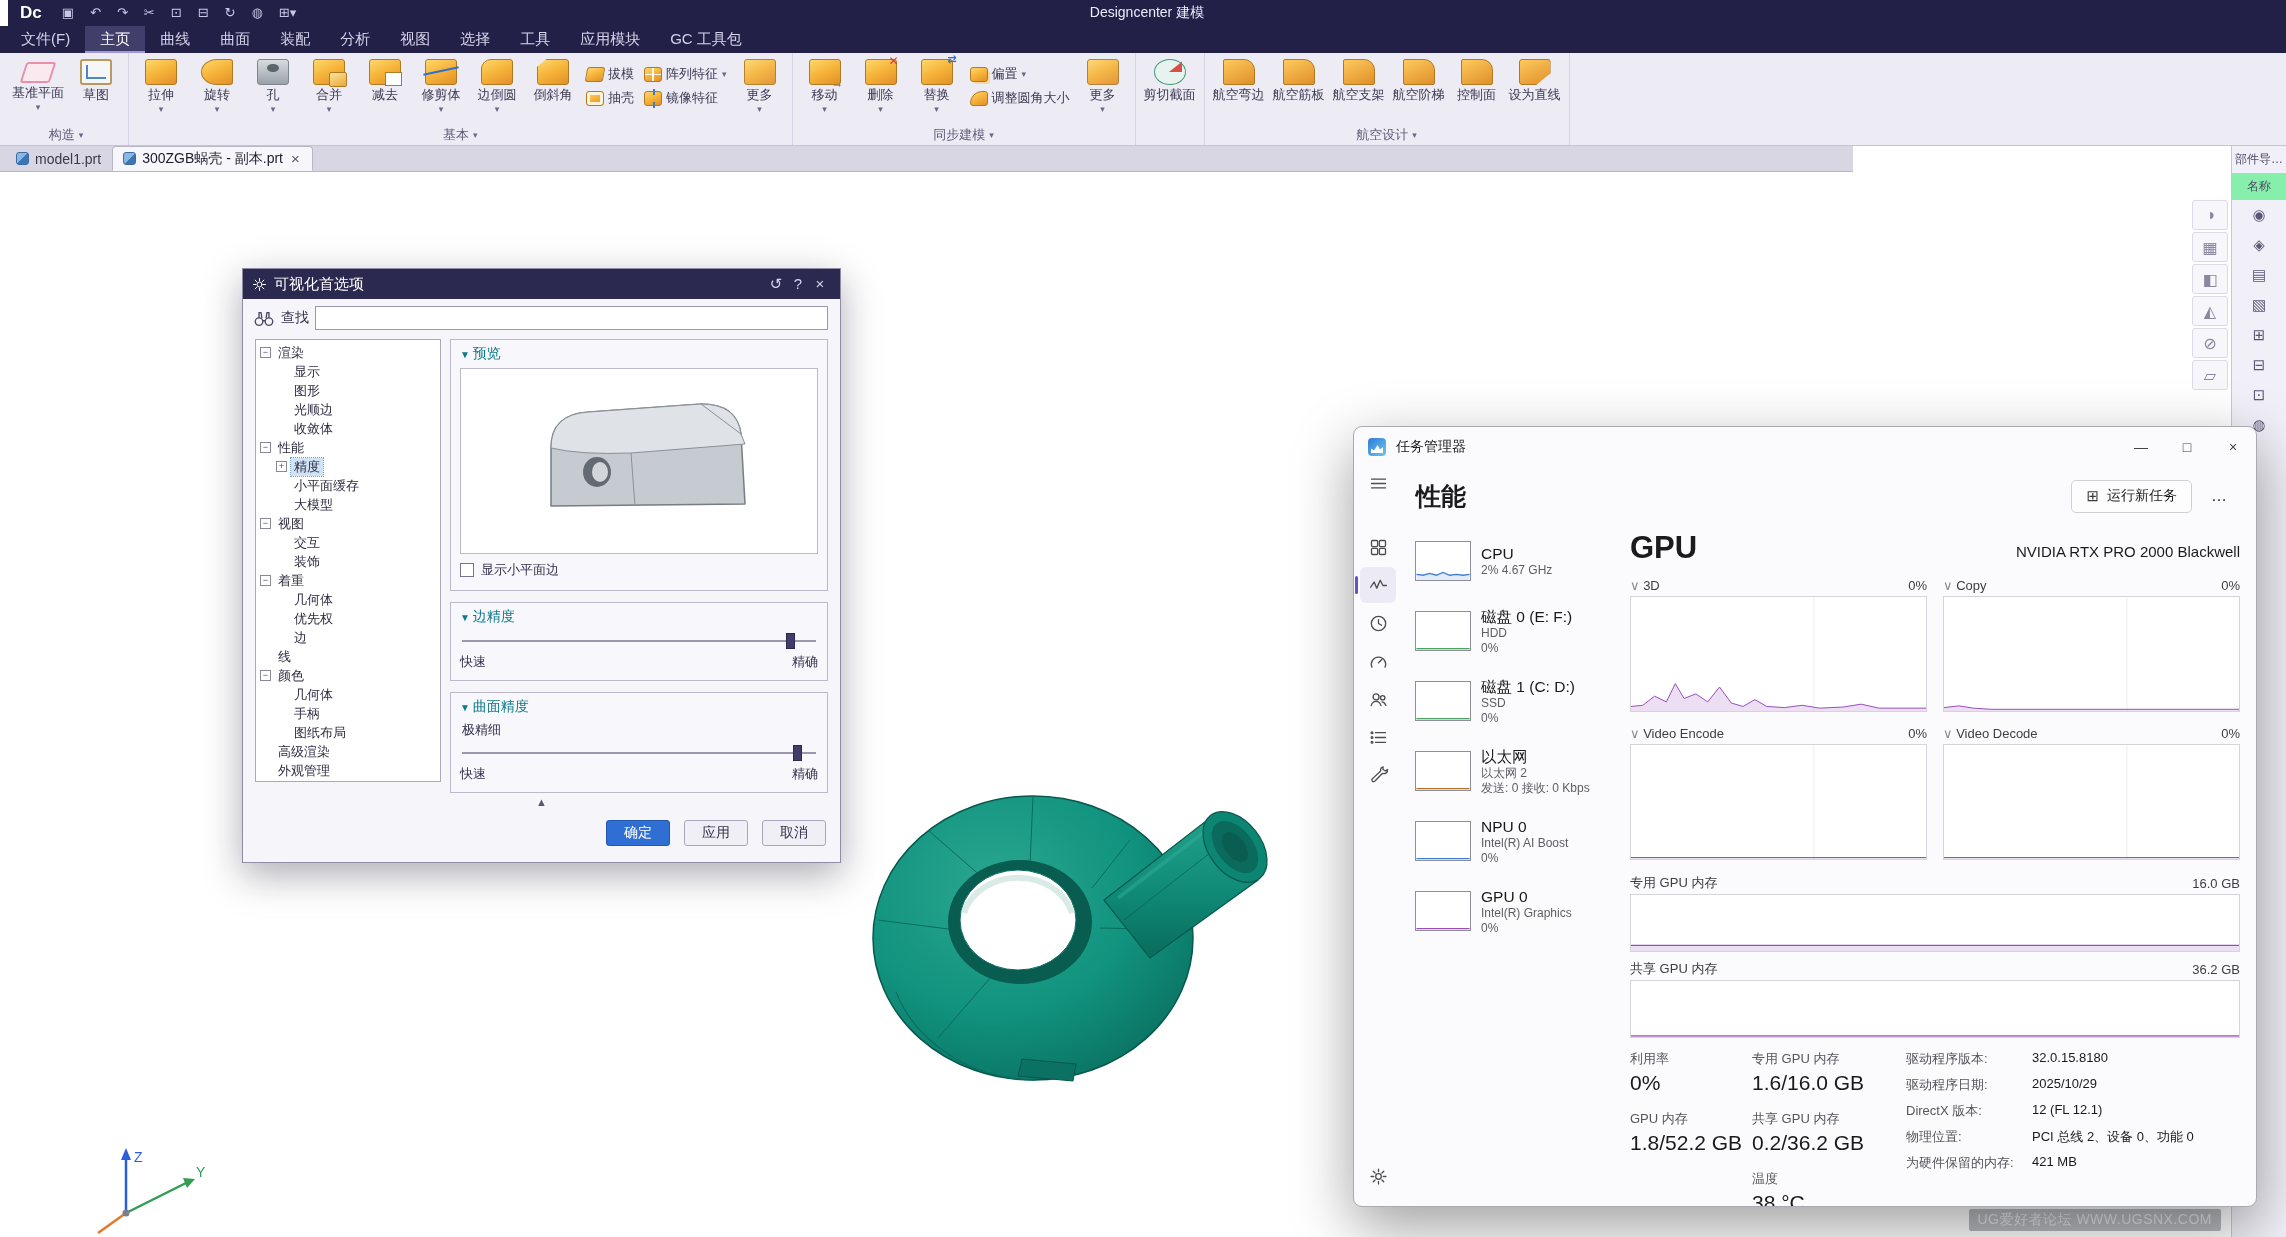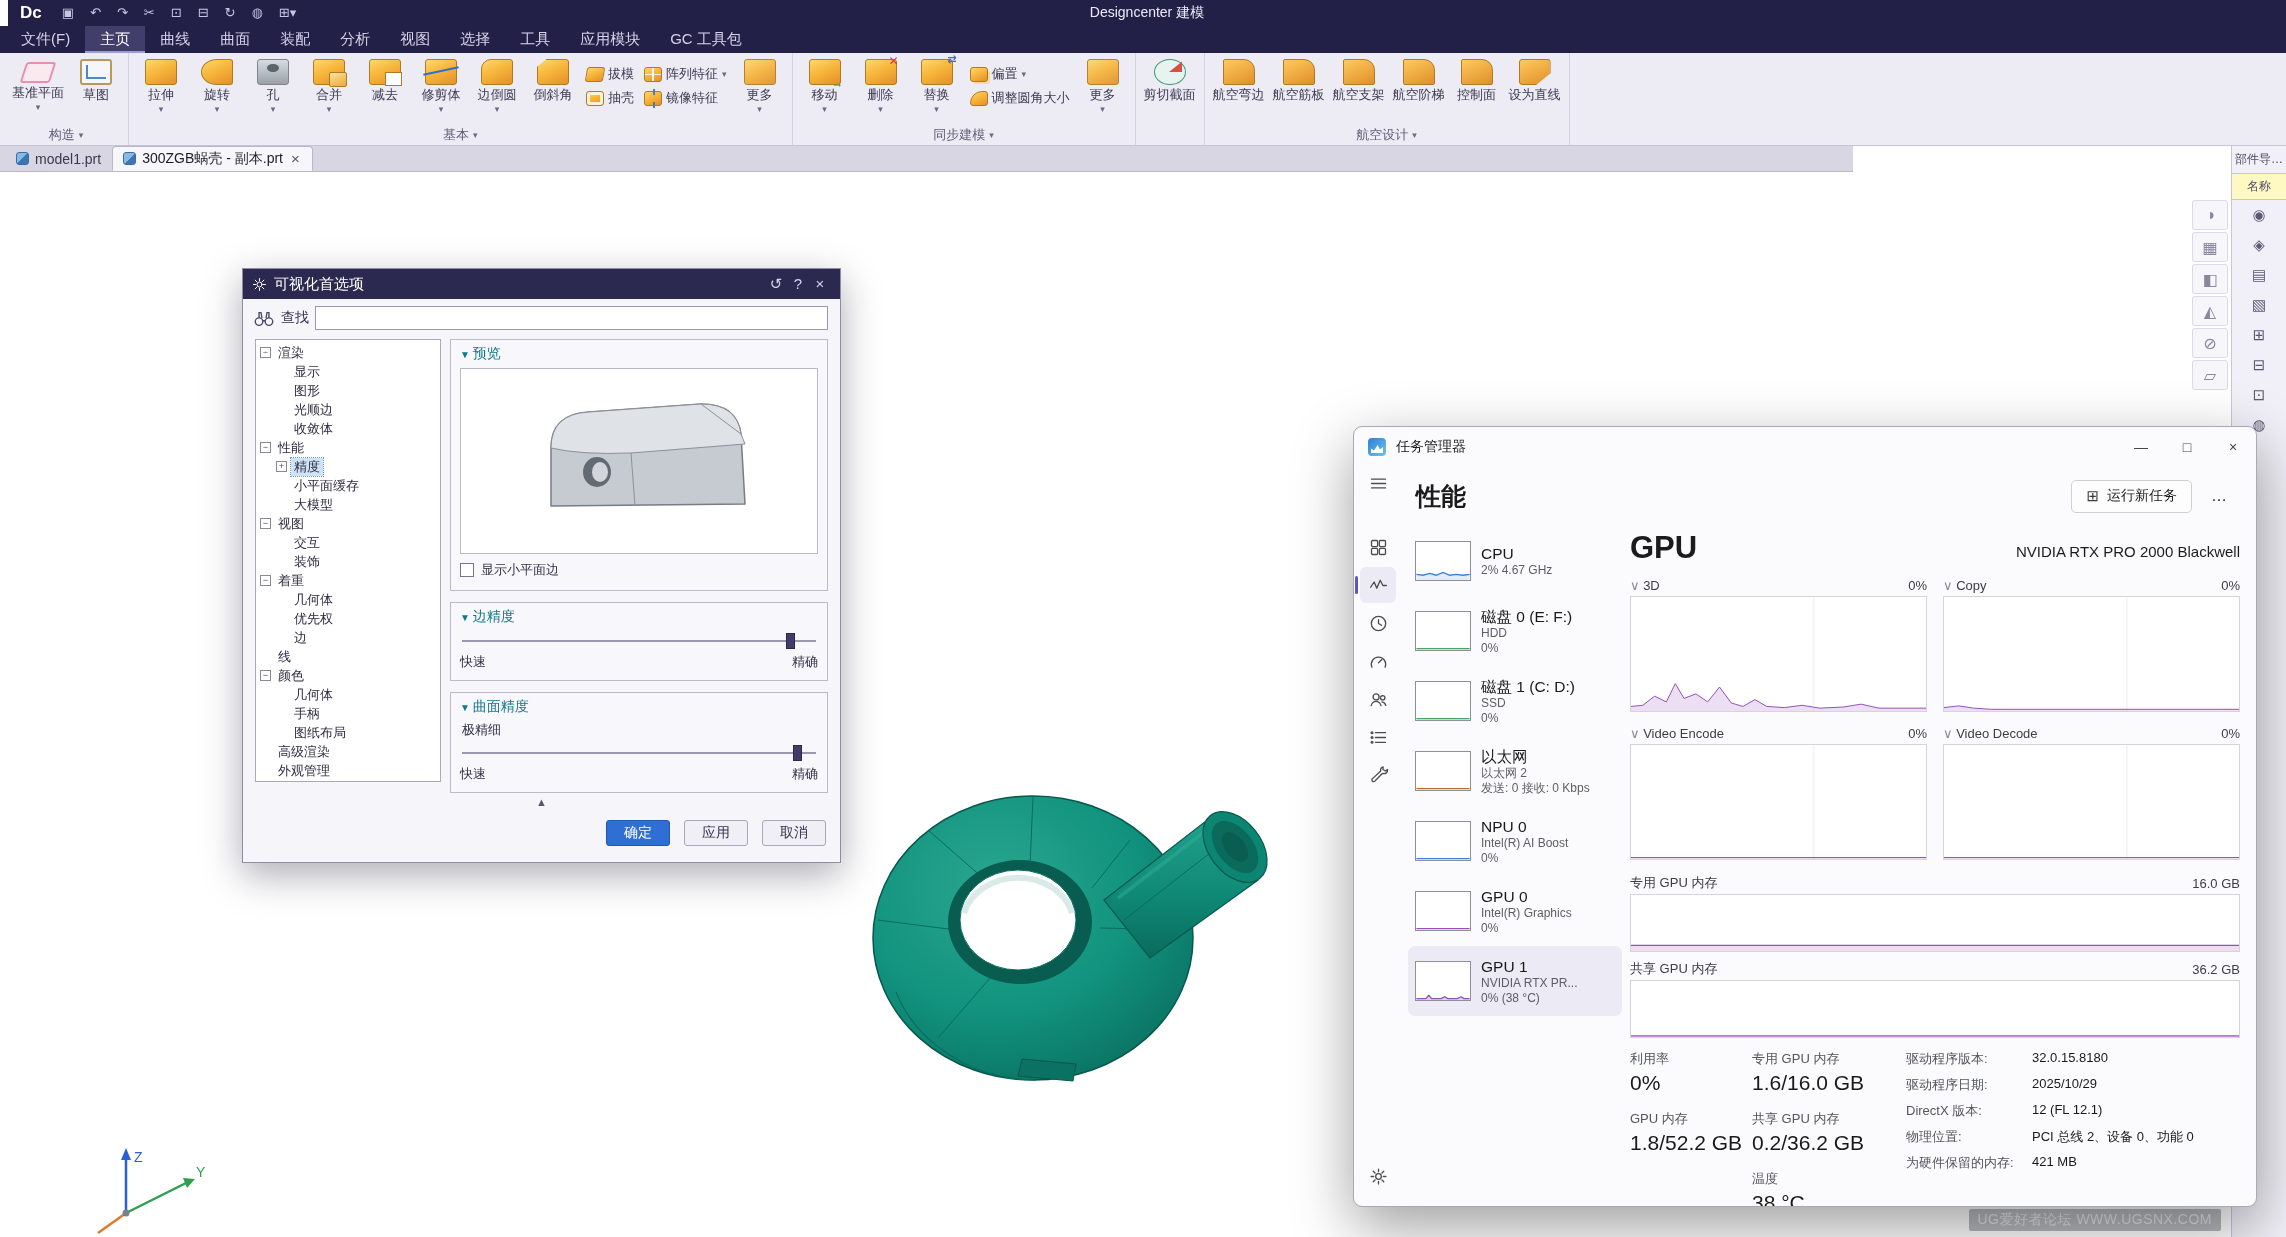--- a/index.html
+++ b/index.html
@@ -77,21 +77,21 @@
 #triad{position:absolute;left:84px;bottom:0;width:130px;height:96px;z-index:2}
 #watermark{position:absolute;right:10px;bottom:6px;font-size:14px;color:#e4e4e8;background:rgba(95,100,110,.45);padding:2px 9px;border-radius:2px;z-index:40;letter-spacing:.5px}
 
 
 #viewbar{position:absolute;left:2192px;top:200px;width:36px;display:flex;flex-direction:column;gap:2px;z-index:6}
 .vb-btn{height:30px;display:flex;align-items:center;justify-content:center;font-size:16px;color:#8a879e;background:rgba(246,245,250,.85);border:1px solid #dcdae8;border-radius:3px;cursor:pointer}
 
 
 #rightpanel{position:absolute;top:146px;right:0;width:55px;bottom:0;background:#f1eff7;border-left:1px solid #c9c6d8;z-index:5;display:flex;flex-direction:column;align-items:stretch}
 #rp-header{padding:5px 3px;font-size:12px;color:#504d68;white-space:nowrap;overflow:hidden}
-#rp-col{padding:4px 0;font-size:12px;color:#504d68;text-align:center;border-top:1px solid #c9c6d8;border-bottom:1px solid #c9c6d8;background:#fef9c3}
+#rp-col{padding:4px 0;font-size:12px;color:#504d68;text-align:center;border-top:1px solid #c9c6d8;border-bottom:1px solid #c9c6d8;background:#86efac}
 .rp-icon{height:30px;display:flex;align-items:center;justify-content:center;font-size:15px;color:#5b5875;cursor:pointer}
 
 
 #dialog{position:absolute;left:242px;top:268px;width:599px;height:595px;background:#f6f5fa;border:1px solid #8f8ca8;box-shadow:0 12px 36px rgba(20,20,40,.35);z-index:10}
 #dlg-titlebar{height:30px;background:#2c2950;color:#fff;display:flex;align-items:center;padding:0 9px;gap:7px;cursor:move}
 #dlg-titlebar svg{width:15px;height:15px;fill:none;stroke:#fff;stroke-width:1.6;stroke-linecap:round}
 #dlg-title{flex:1;font-size:15px}
 .dlg-tbtn{width:22px;text-align:center;font-size:15px;color:#d6d3ee;cursor:pointer}
 #dlg-search{position:absolute;top:36px;left:10px;right:12px;height:26px;display:flex;align-items:center;gap:6px;font-size:14px;color:#33314a}
 #dlg-search svg{width:22px;height:18px;fill:none;stroke:#4a4866;stroke-width:1.5}
@@ -779,33 +779,20 @@
             <svg viewBox="0 0 56 40">
               <path d="M0,38.5 L56,38.5" fill="none" stroke="#9750ba" stroke-width="1.4"></path>
             </svg>
           </div>
           <div class="tmtxt">
             <div class="tmname">GPU 0</div>
             <div class="tmsub">Intel(R) Graphics</div>
             <div class="tmsub">0%</div>
           </div>
         </div>
-        <div class="tmitem sel">
-          <div class="spark">
-            <svg viewBox="0 0 56 40">
-              <path d="M0,40 L0,38.5 L10,38.5 L13,35 L16,38.5 L26,38.5 L30,36.5 L33,38.5 L43,38.5 L47,36.5 L50,38.5 L56,38.5 L56,40 Z" fill="rgba(151,80,186,.25)" stroke="none"></path>
-              <path d="M0,38.5 L10,38.5 L13,35 L16,38.5 L26,38.5 L30,36.5 L33,38.5 L43,38.5 L47,36.5 L50,38.5 L56,38.5" fill="none" stroke="#9750ba" stroke-width="1.4"></path>
-            </svg>
-          </div>
-          <div class="tmtxt">
-            <div class="tmname">GPU 1</div>
-            <div class="tmsub">NVIDIA RTX PR...</div>
-            <div class="tmsub">0% (38 °C)</div>
-          </div>
-        </div>
       </div>
     <div id="tm-main">
       <div id="gpu-head">
         <span id="gpu-title">GPU</span>
         <span id="gpu-device">NVIDIA RTX PRO 2000 Blackwell</span>
       </div>
       <div id="gpu-charts">
           <div class="gchart">
             <div class="ghd">
               <span class="glab">3D</span>

